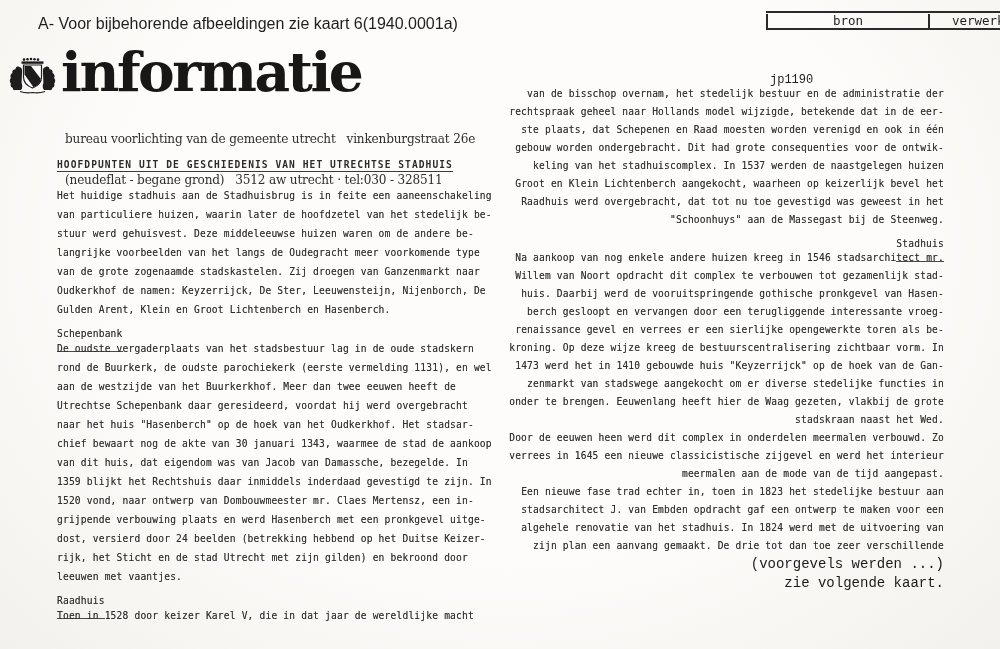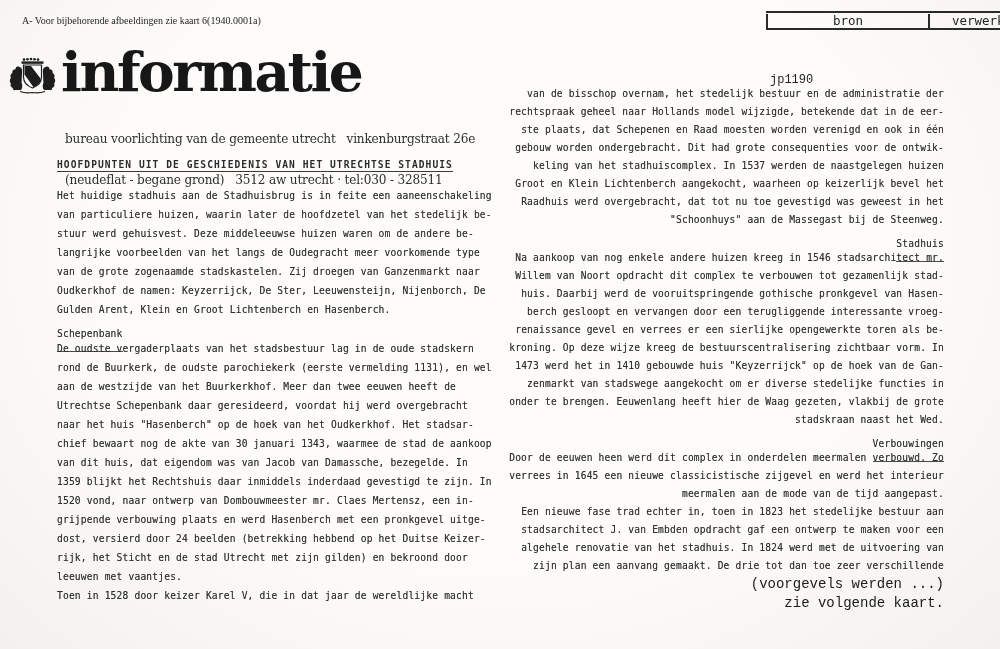--- a/index.html
+++ b/index.html
@@ -1,21 +1,21 @@
 <!DOCTYPE html>
 <html><head>
 <meta charset="utf-8">
 <style>
   html,body{margin:0;padding:0;}
   body{width:1000px;height:649px;font-family:"DejaVu Sans Mono",monospace;}
   .page{position:relative;width:1000px;height:649px;overflow:hidden;
         background:radial-gradient(ellipse at 50% 38%, #fdfcfa 55%, #f2f1ed 100%);}
   
-  .annotation{position:absolute;left:22px;top:15px;font-family:Liberation Serif, serif;
-              font-size:10px;color:#1f1f1f;white-space:pre;}
+  .annotation{position:absolute;left:38px;top:15px;font-family:Liberation Sans, sans-serif;
+              font-size:16px;color:#1f1f1f;white-space:pre;}
   
   .stamp{position:absolute;left:766px;top:11px;width:268px;color:#1f1f1f;}
   .stamp-header{display:flex;align-items:flex-end;height:15px;
                 border-top:2px solid #2a2a2a;border-bottom:2px solid #2a2a2a;}
   .sh1{width:160px;border-left:2px solid #2a2a2a;border-right:2px solid #2a2a2a;
        text-align:center;font-size:12.5px;line-height:14px;}
   .sh2{flex:1;text-align:center;font-size:12.5px;line-height:14px;}
   .stamp-body{display:flex;height:58px;}
   .sb1{width:160px;border-left:2px solid #2a2a2a;border-right:2px solid #2a2a2a;
        font-family:"Liberation Mono",monospace;font-size:12.5px;line-height:14px;
@@ -111,20 +111,23 @@
 Utrechtse Schepenbank daar geresideerd, voordat hij werd overgebracht
 naar het huis "Hasenberch" op de hoek van het Oudkerkhof. Het stadsar-
 chief bewaart nog de akte van 30 januari 1343, waarmee de stad de aankoop
 van dit huis, dat eigendom was van Jacob van Damassche, bezegelde. In
 1359 blijkt het Rechtshuis daar inmiddels inderdaad gevestigd te zijn. In
 1520 vond, naar ontwerp van Dombouwmeester mr. Claes Mertensz, een in-
 grijpende verbouwing plaats en werd Hasenberch met een pronkgevel uitge-
 dost, versierd door 24 beelden (betrekking hebbend op het Duitse Keizer-
 rijk, het Sticht en de stad Utrecht met zijn gilden) en bekroond door
 leeuwen met vaantjes.</div>
+    <div class="sec-h">
+      <span class="u">Raadhuis</span>
+    </div>
     <div class="para">Toen in 1528 door keizer Karel V, die in dat jaar de wereldlijke macht</div>
   </div>
 
   <div class="col col-right">
     <div class="para">van de bisschop overnam, het stedelijk bestuur en de administratie der
 rechtspraak geheel naar Hollands model wijzigde, betekende dat in de eer-
 ste plaats, dat Schepenen en Raad moesten worden verenigd en ook in één
 gebouw worden ondergebracht. Dit had grote consequenties voor de ontwik-
 keling van het stadhuiscomplex. In 1537 werden de naastgelegen huizen
 Groot en Klein Lichtenberch aangekocht, waarheen op keizerlijk bevel het
@@ -136,23 +139,20 @@
     <div class="para">Na aankoop van nog enkele andere huizen kreeg in 1546 stadsarchitect mr.
 Willem van Noort opdracht dit complex te verbouwen tot gezamenlijk stad-
 huis. Daarbij werd de vooruitspringende gothische pronkgevel van Hasen-
 berch gesloopt en vervangen door een terugliggende interessante vroeg-
 renaissance gevel en verrees er een sierlijke opengewerkte toren als be-
 kroning. Op deze wijze kreeg de bestuurscentralisering zichtbaar vorm. In
 1473 werd het in 1410 gebouwde huis "Keyzerrijck" op de hoek van de Gan-
 zenmarkt van stadswege aangekocht om er diverse stedelijke functies in
 onder te brengen. Eeuwenlang heeft hier de Waag gezeten, vlakbij de grote
 stadskraan naast het Wed.</div>
-    <div class="sec-h">
-      <span class="u">Verbouwingen</span>
-    </div>
     <div class="para">Door de eeuwen heen werd dit complex in onderdelen meermalen verbouwd. Zo
 verrees in 1645 een nieuwe classicistische zijgevel en werd het interieur
 meermalen aan de mode van de tijd aangepast.
 Een nieuwe fase trad echter in, toen in 1823 het stedelijke bestuur aan
 stadsarchitect J. van Embden opdracht gaf een ontwerp te maken voor een
 algehele renovatie van het stadhuis. In 1824 werd met de uitvoering van
 zijn plan een aanvang gemaakt. De drie tot dan toe zeer verschillende</div>
     <div class="note">(voorgevels werden ...)
   zie volgende kaart.</div>
   </div>

